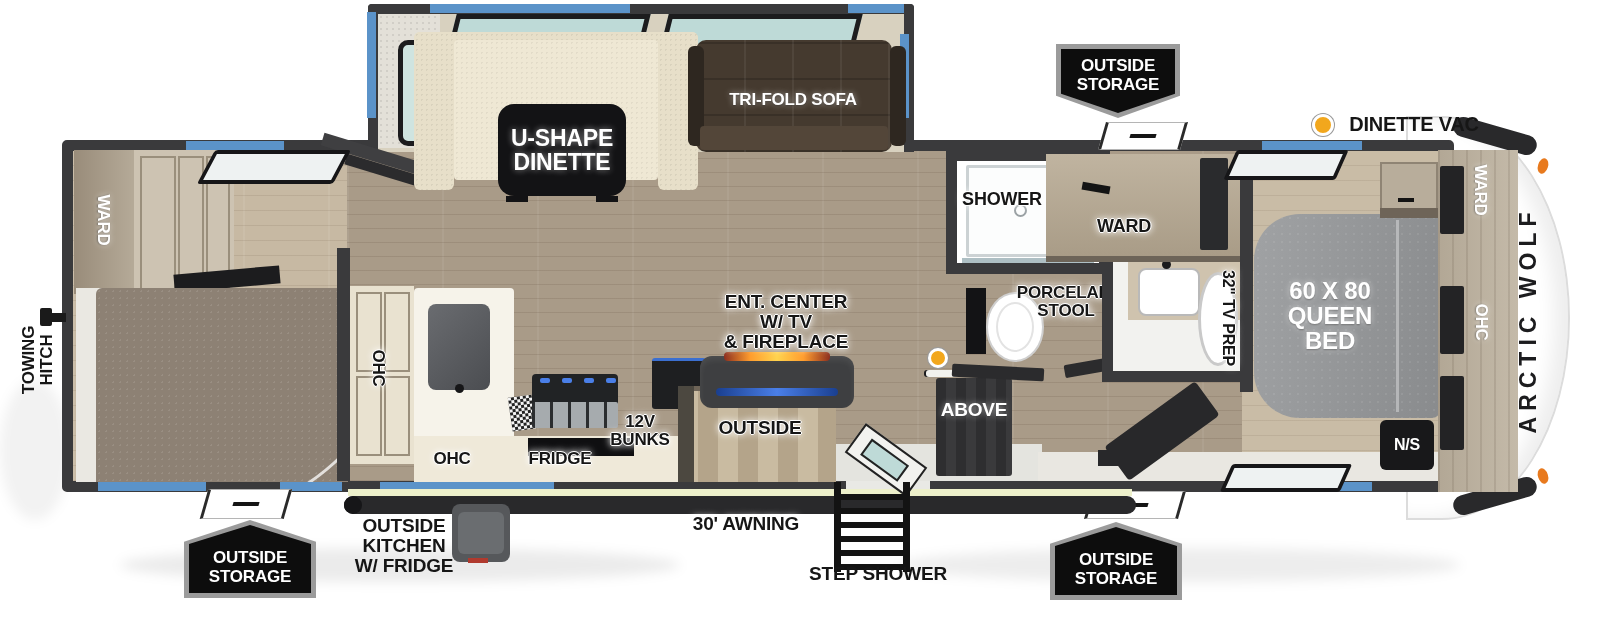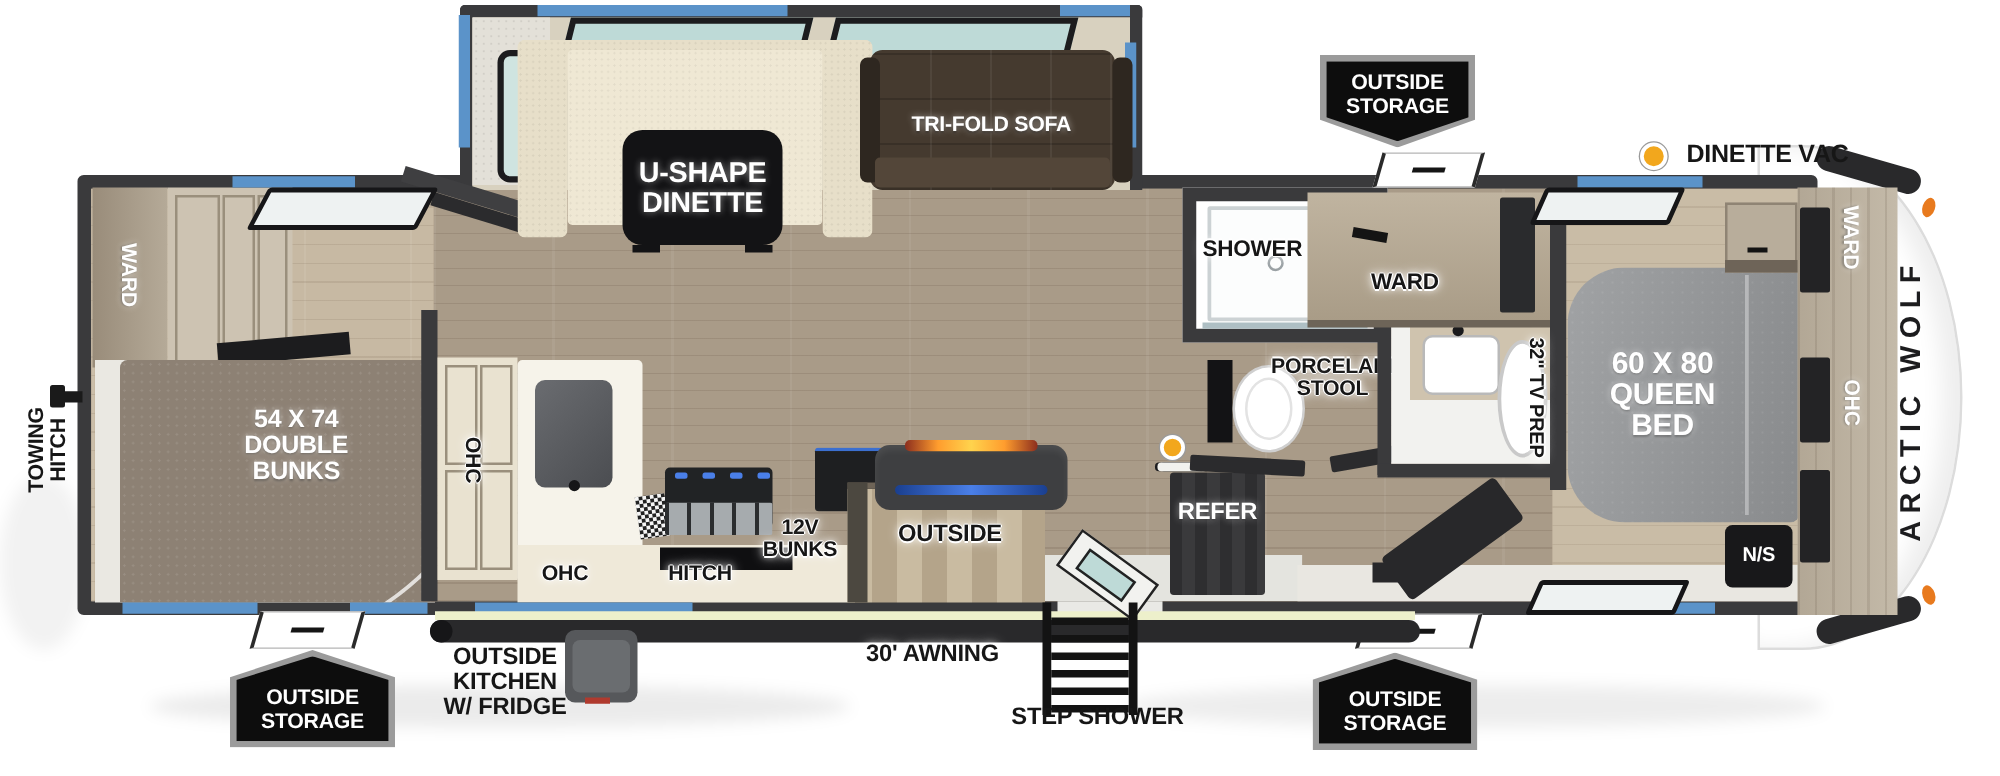--- a/index.html
+++ b/index.html
@@ -97,23 +97,20 @@
   <div class="abs" style="left:134px;top:150px;width:100px;height:144px;background:#cdc3b2;"></div>
   <div class="panelline" style="left:140px;top:156px;width:32px;height:130px;"></div>
   <div class="panelline" style="left:178px;top:156px;width:22px;height:130px;"></div>
   <div class="panelline" style="left:206px;top:156px;width:20px;height:130px;"></div>
   <div class="abs" style="left:174px;top:270px;width:106px;height:18px;background:#1c1c1e;transform:rotate(-5deg);"></div>
   <div class="abs" style="left:76px;top:288px;width:272px;height:194px;background:#eae8e2;"></div>
   <div class="abs" style="left:96px;top:288px;width:252px;height:194px;background:#8d8174;overflow:hidden;border-radius:6px 0 0 0;
               background-image:radial-gradient(rgba(255,255,255,.10) 1px,transparent 1px);background-size:7px 7px;">
     <div style="position:absolute;left:-150px;top:-230px;width:460px;height:460px;border:3px solid rgba(255,255,255,.75);border-radius:50%;"></div>
   </div>
-  <div class="lblw" style="left:237px;top:357px;font-size:20px;">54 X 74
-DOUBLE
-BUNKS</div>
   <div class="lblw vt" style="left:103px;top:220px;font-size:17px;">WARD</div>
 
   <div class="wall" style="left:337px;top:248px;width:13px;height:233px;"></div>
   <div class="abs" style="left:350px;top:286px;width:64px;height:178px;background:#e9e2d0;"></div>
   <div class="panelline" style="left:356px;top:292px;width:22px;height:76px;"></div>
   <div class="panelline" style="left:384px;top:292px;width:22px;height:76px;"></div>
   <div class="panelline" style="left:356px;top:376px;width:22px;height:76px;"></div>
   <div class="panelline" style="left:384px;top:376px;width:22px;height:76px;"></div>
   <div class="abs" style="left:414px;top:288px;width:100px;height:178px;background:#f6f3ea;border-radius:4px;"></div>
   <div class="abs" style="left:428px;top:304px;width:62px;height:86px;background:linear-gradient(135deg,#6a6c70,#4b4d51);border-radius:8px;"></div>
@@ -125,39 +122,42 @@
   <div class="abs" style="left:540px;top:378px;width:10px;height:5px;background:#4a7fe8;border-radius:2px;"></div>
   <div class="abs" style="left:562px;top:378px;width:10px;height:5px;background:#4a7fe8;border-radius:2px;"></div>
   <div class="abs" style="left:584px;top:378px;width:10px;height:5px;background:#4a7fe8;border-radius:2px;"></div>
   <div class="abs" style="left:606px;top:378px;width:10px;height:5px;background:#4a7fe8;border-radius:2px;"></div>
   <div class="abs" style="left:532px;top:402px;width:86px;height:26px;background:#a6abae;
               background-image:repeating-linear-gradient(90deg,#2b2d2f 0 3px,transparent 3px 18px);border-radius:2px;"></div>
   <div class="abs" style="left:528px;top:438px;width:106px;height:18px;background:#0f0f11;"></div>
   <div class="abs" style="left:652px;top:358px;width:54px;height:48px;background:#1e1f21;border-radius:3px;border-top:3px solid #3b6fd0;"></div>
   <div class="lbl vt" style="left:378px;top:368px;">OHC</div>
   <div class="lbl" style="left:452px;top:459px;">OHC</div>
-  <div class="lbl" style="left:560px;top:459px;">HITCH</div>
+  <div class="lbl" style="left:560px;top:459px;">FRIDGE</div>
   <div class="lbl" style="left:640px;top:431px;">12V
 BUNKS</div>
 
   <div class="abs" style="left:678px;top:386px;width:158px;height:96px;border-top:5px solid #6e6457;box-sizing:border-box;
               background:repeating-linear-gradient(90deg,#c9bba1 0 20px,#b4a48a 20px 40px);"></div>
   <div class="abs" style="left:678px;top:386px;width:16px;height:96px;background:#4c4840;"></div>
   <div class="lbl" style="left:760px;top:428px;font-size:19px;">OUTSIDE</div>
   <div class="abs" style="left:700px;top:356px;width:154px;height:52px;background:#3e3f41;border-radius:12px;box-shadow:inset 0 4px 6px rgba(255,255,255,.08);"></div>
   <div class="abs" style="left:724px;top:352px;width:106px;height:9px;border-radius:4px;
               background:linear-gradient(90deg,#8c2e1e,#ff9d2e,#ffd34d,#ff9d2e,#8c2e1e);"></div>
   <div class="abs" style="left:716px;top:388px;width:122px;height:8px;border-radius:4px;
               background:linear-gradient(90deg,#1a3f8f,#4a7fe8,#1a3f8f);"></div>
+  <div class="lbl" style="left:786px;top:322px;font-size:19px;">ENT. CENTER
+W/ TV
+&amp; FIREPLACE</div>
 
   <div class="abs" style="left:936px;top:378px;width:76px;height:98px;border-radius:3px;
               background:repeating-linear-gradient(90deg,#2e2e30 0 10px,#3a3a3c 10px 20px);"></div>
   <div class="abs" style="left:926px;top:370px;width:40px;height:7px;background:#f2f2ee;border-radius:3px;box-shadow:-2px 0 0 #1c1c1e,2px 0 0 #1c1c1e;"></div>
   <div class="abs" style="left:972px;top:370px;width:42px;height:7px;background:#f2f2ee;border-radius:3px;box-shadow:-2px 0 0 #1c1c1e,2px 0 0 #1c1c1e;"></div>
-  <div class="lblw" style="left:974px;top:410px;font-size:19px;">REFER</div>
+  <div class="lblw" style="left:974px;top:410px;font-size:19px;">ABOVE</div>
   <div class="abs" style="left:928px;top:348px;width:20px;height:20px;background:#f2a71d;border:3px solid #fff;
               box-shadow:0 0 0 1px #9a9a9a;border-radius:50%;box-sizing:border-box;"></div>
 
   <div class="abs" style="left:946px;top:150px;width:164px;height:124px;box-sizing:border-box;border:11px solid #3a3a3c;background:#fff;"></div>
   <div class="abs" style="left:966px;top:165px;width:122px;height:86px;background:#fcfdfd;border:3px solid #ccd2d4;border-radius:2px 2px 26px 2px;"></div>
   <div class="abs" style="left:1014px;top:204px;width:9px;height:9px;border:2px solid #9aa1a4;border-radius:50%;"></div>
   <div class="abs" style="left:962px;top:258px;width:132px;height:5px;background:#aebfc4;"></div>
   <div class="lbl" style="left:1002px;top:199px;font-size:18px;">SHOWER</div>
   <div class="abs" style="left:966px;top:288px;width:20px;height:66px;background:#131315;"></div>
   <div class="abs" style="left:986px;top:292px;width:54px;height:66px;background:#fff;border:2px solid #cfcfcf;border-radius:50%;"></div>

